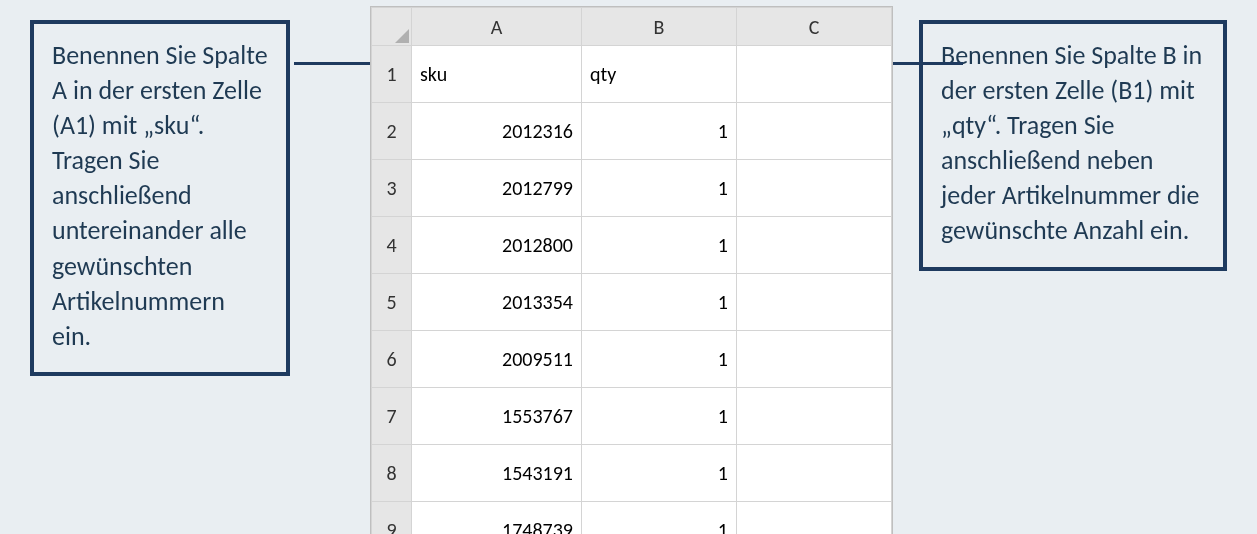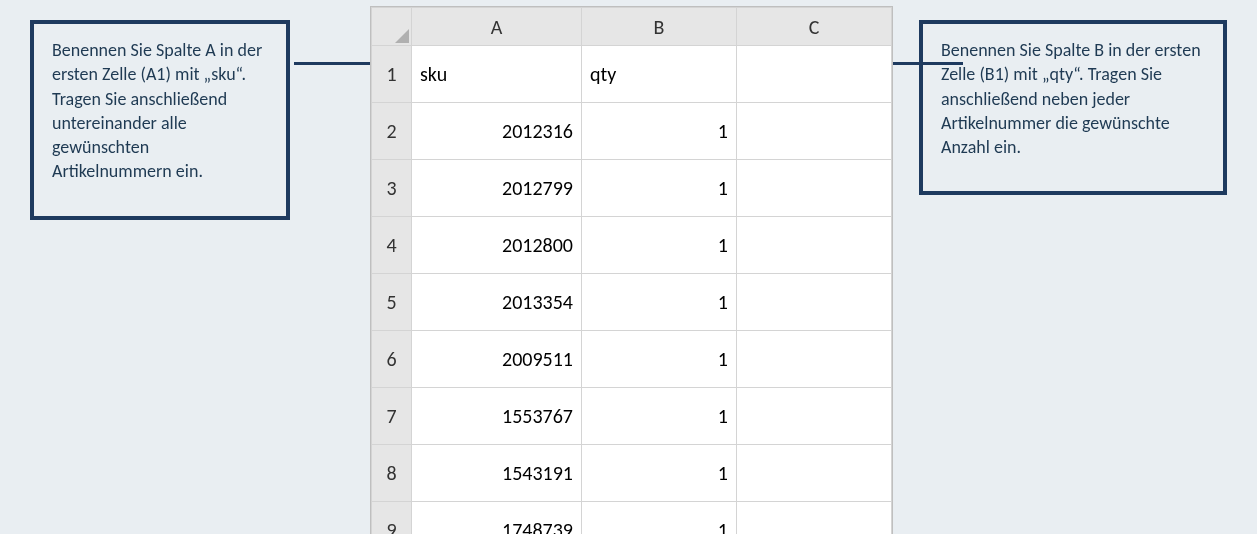--- a/index.html
+++ b/index.html
@@ -15,22 +15,22 @@
     position: relative;
     width: 1257px;
     height: 534px;
   }
 
   
   .callout {
     position: absolute;
     border: 4px solid #1e3a5f;
     background: #e9eef2;
-    padding: 14px 18px 32px 18px;
-    font-size: 18px;
+    padding: 14px 18px 18px 18px;
+    font-size: 26px;
     line-height: 1.35;
     box-sizing: border-box;
   }
   .callout-left  { top: 20px; left: 30px;  width: 260px; }
   .callout-right { top: 20px; right: 30px; width: 308px; }
 
   
   .arrow {
     position: absolute;
     height: 0;

